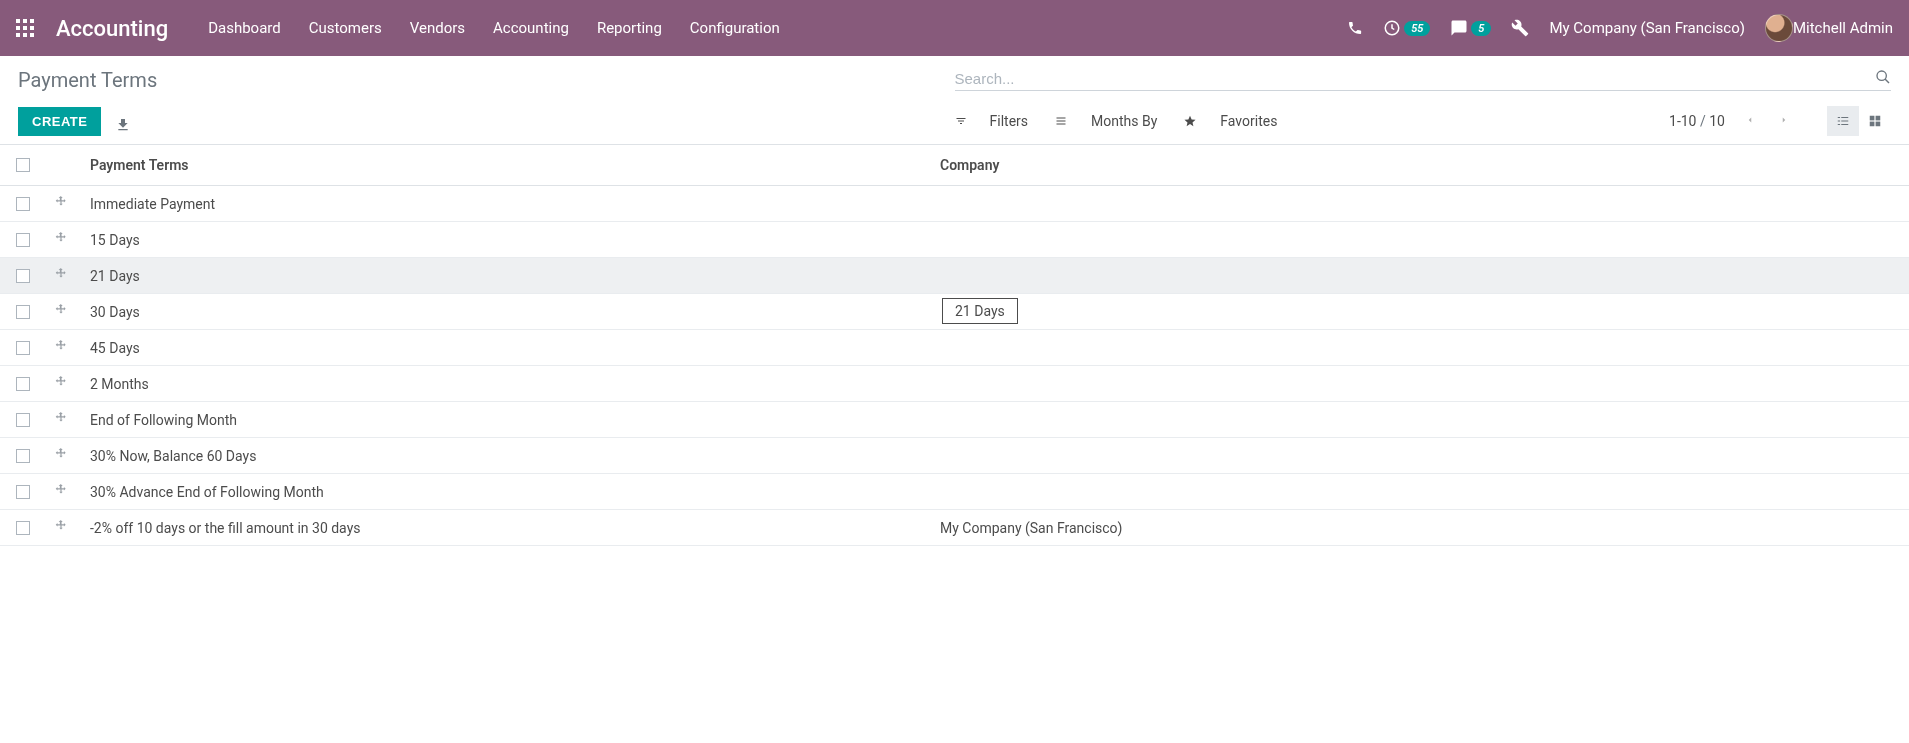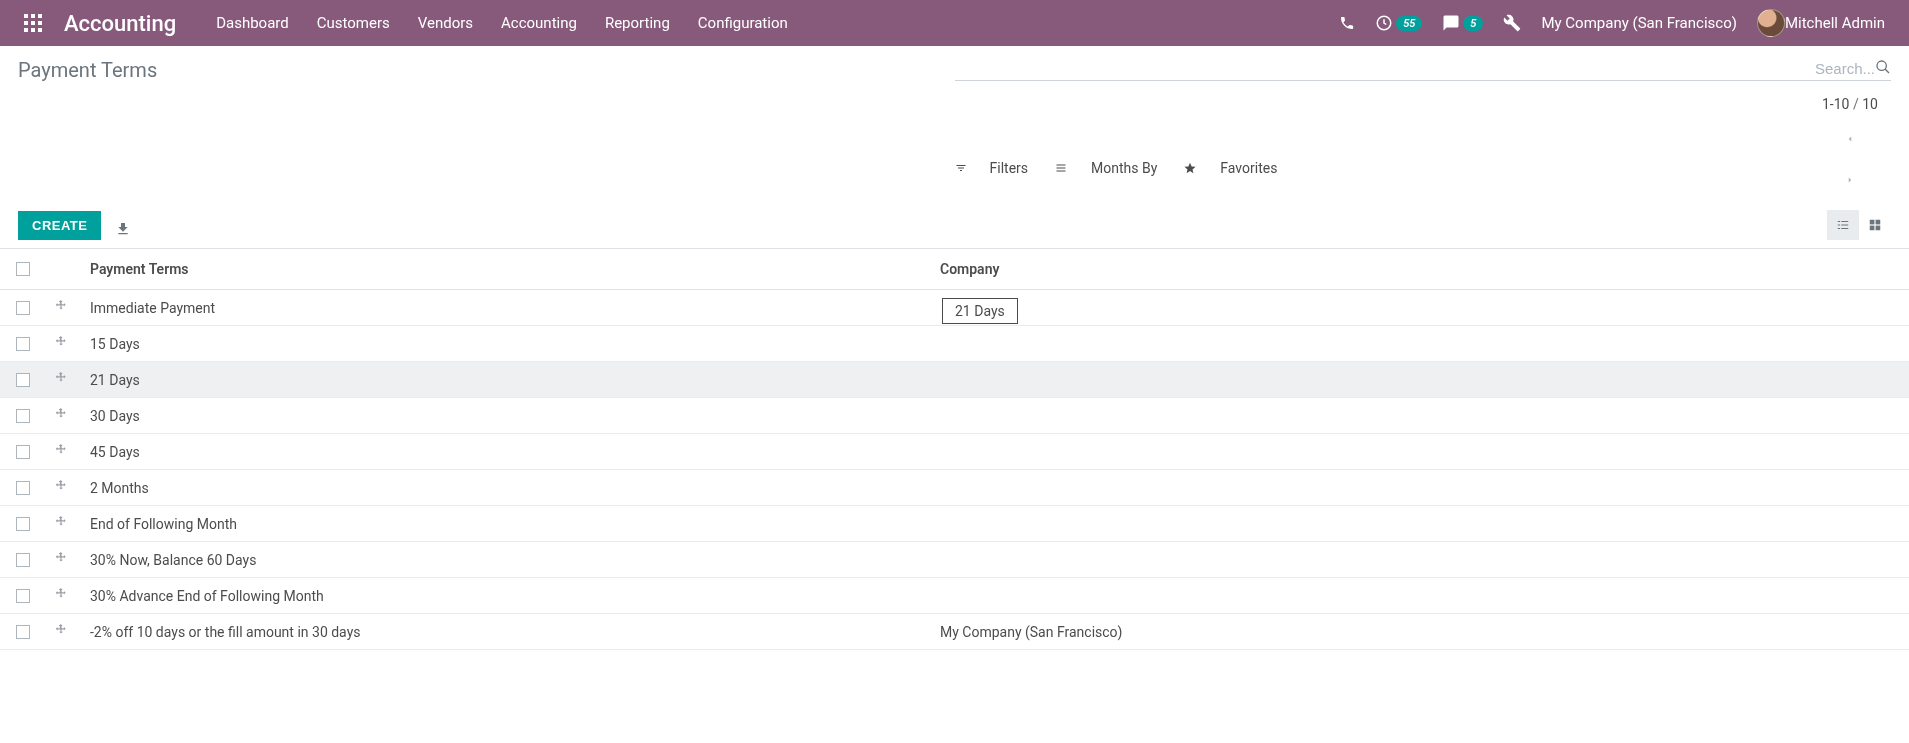--- a/index.html
+++ b/index.html
@@ -7,25 +7,25 @@
     font-family: -apple-system, BlinkMacSystemFont, "Segoe UI", Roboto, "Helvetica Neue", Arial, sans-serif;
     font-size: 14px;
     color: #4c4c4c;
     background: #fff;
     width: 1909px;
   }
 
   
   .navbar {
     background: #875a7b;
-    height: 46px;
+    height: 56px;
     display: flex;
     align-items: center;
     color: #fff;
-    padding: 0 24px;
+    padding: 0 16px;
   }
   .apps-icon {
     margin-right: 22px;
     cursor: pointer;
   }
   .apps-icon svg { display:block; }
   .brand {
     font-size: 22px;
     font-weight: 500;
     color: #fff;
@@ -81,21 +81,20 @@
     border-bottom: 1px solid #ced4da;
     padding-bottom: 2px;
   }
   .search-input {
     flex: 1;
     border: none;
     outline: none;
     font-size: 15px;
     color: #8b5cf6;
     background: transparent;
-    text-align: right;
   }
   .search-input::placeholder { color: #adb5bd; }
   .search-btn { cursor:pointer; color:#6c757d; }
 
   .cp-row2 {
     display:flex;
     align-items:flex-end;
     margin-top: 14px;
   }
   .btn-create {
@@ -117,21 +116,21 @@
     margin-left: auto;
     width: 50%;
     display:flex;
     align-items:center;
   }
   .search-opt {
     display:flex; align-items:center; gap:23px;
     color:#4c4c4c; cursor:pointer; margin-right:26px;
     font-size:14px;
   }
-  .pager { margin-left:auto; display:flex; align-items:center; gap:16px; color:#6c757d;flex-direction:column;}
+  .pager { margin-left:auto; display:flex; align-items:center; gap:16px; color:#6c757d;}
   .pager-text { font-size:14px; color:#4c4c4c;}
   .pager-sep { color:#6c757d; font-size:14px; }
   .chev { cursor:pointer; color:#b0b0b0; padding:4px;}
 
   .view-switch { display:flex; margin-left:18px; }
   .view-btn {
     width:32px; height:30px; display:flex; align-items:center; justify-content:center;
     color:#6c757d; cursor:pointer;
   }
   .view-btn.active { background:#e9ecef; }

